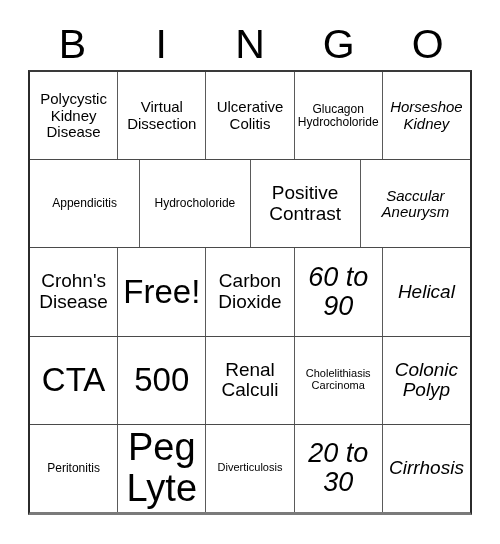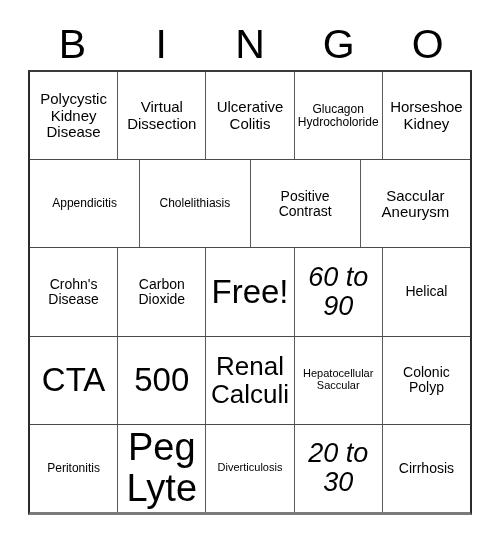--- a/index.html
+++ b/index.html
@@ -79,35 +79,36 @@
     justify-content: center;
     text-align: center;
     box-sizing: border-box;
     padding: 2px 3px;
     min-width: 0;
     overflow: hidden;
     background: #ffffff;
   }
   .bingo-cell:last-child {
     border-right: none;
+    font-style: italic;
   }
   .cell-text {
     display: block;
     width: 100%;
     line-height: 1.08;
     color: #000000;
     word-wrap: break-word;
   }
 
   
   .fs-xxs .cell-text { font-size: 11px; }
   .fs-xs  .cell-text { font-size: 12px; }
   .fs-sm  .cell-text { font-size: 15px; }
-  .fs-md  .cell-text { font-size: 14px; }
-  .fs-lg  .cell-text { font-size: 26px; }
+  .fs-md  .cell-text { font-size: 19px; }
+  .fs-lg  .cell-text { font-size: 19px; }
   .fs-xl  .cell-text { font-size: 27px; font-style: italic; }
   .fs-xxl .cell-text { font-size: 33px; }
   .fs-huge .cell-text { font-size: 38px; }
 </style>
 </head>
 <body>
 
 <div id="bingo-card">
 
   <div id="bingo-header">
@@ -136,60 +137,60 @@
       <div class="bingo-cell fs-sm">
           <span class="cell-text">Horseshoe Kidney</span>
         </div>
     </div>
 
     <div class="bingo-row">
       <div class="bingo-cell fs-xs">
           <span class="cell-text">Appendicitis</span>
         </div>
       <div class="bingo-cell fs-xs">
-          <span class="cell-text">Cholelithiasis</span>
+          <span class="cell-text">Hydrocholoride</span>
         </div>
       <div class="bingo-cell fs-md">
           <span class="cell-text">Positive Contrast</span>
         </div>
       <div class="bingo-cell fs-sm">
           <span class="cell-text">Saccular Aneurysm</span>
         </div>
     </div>
 
     <div class="bingo-row">
       <div class="bingo-cell fs-md">
           <span class="cell-text">Crohn's Disease</span>
-        </div>
-      <div class="bingo-cell fs-md">
-          <span class="cell-text">Carbon Dioxide</span>
         </div>
       <div class="bingo-cell fs-xxl">
           <span class="cell-text">Free!</span>
         </div>
+      <div class="bingo-cell fs-md">
+          <span class="cell-text">Carbon Dioxide</span>
+        </div>
       <div class="bingo-cell fs-xl">
           <span class="cell-text">60 to 90</span>
         </div>
       <div class="bingo-cell fs-md">
           <span class="cell-text">Helical</span>
         </div>
     </div>
 
     <div class="bingo-row">
       <div class="bingo-cell fs-xxl">
           <span class="cell-text">CTA</span>
         </div>
       <div class="bingo-cell fs-xxl">
           <span class="cell-text">500</span>
         </div>
       <div class="bingo-cell fs-lg">
           <span class="cell-text">Renal Calculi</span>
         </div>
       <div class="bingo-cell fs-xxs">
-          <span class="cell-text">Hepatocellular Saccular</span>
+          <span class="cell-text">Cholelithiasis Carcinoma</span>
         </div>
       <div class="bingo-cell fs-md">
           <span class="cell-text">Colonic Polyp</span>
         </div>
     </div>
 
     <div class="bingo-row">
       <div class="bingo-cell fs-xs">
           <span class="cell-text">Peritonitis</span>
         </div>

